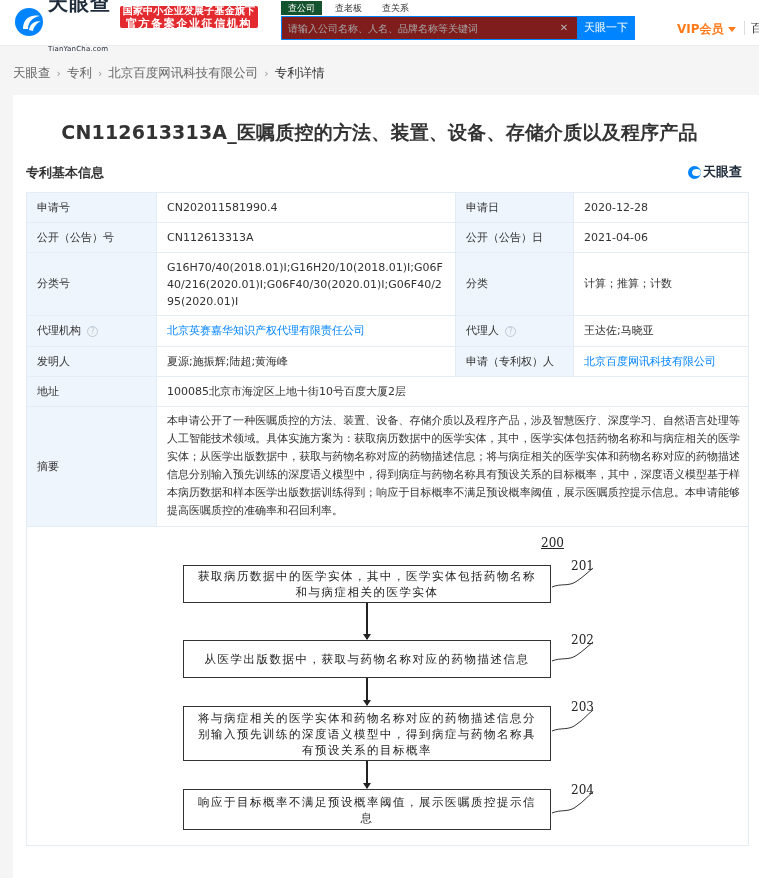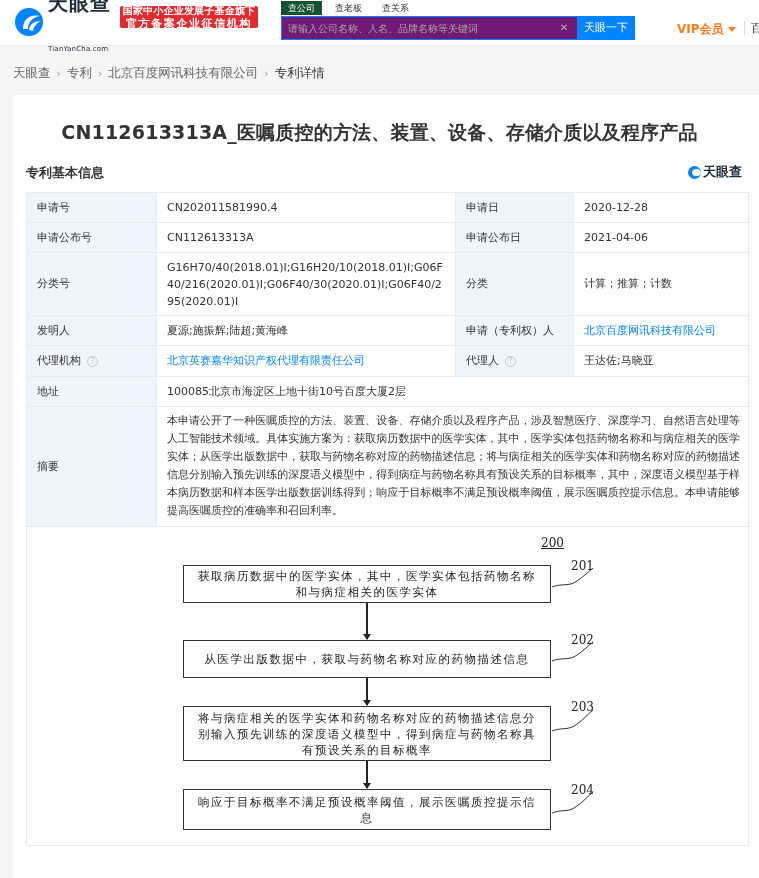--- a/index.html
+++ b/index.html
@@ -13,21 +13,21 @@
   .logo-text { margin-left: 4px; display: flex; flex-direction: column; }
   .logo-cn { font-size: 20px; font-weight: bold; color: #1d2b3a; line-height: 22px; letter-spacing: 1px; }
   .logo-en { font-size: 7px; color: #1d2b3a; line-height: 8px; letter-spacing: 0.2px; margin-top: 31px; }
   .badge { position: absolute; left: 120px; top: 6px; width: 138px; height: 22px; background: #e22a2f; border-radius: 2px; color: #fff; display: flex; flex-direction: column; justify-content: center; align-items: center; }
   .badge-l1 { font-size: 10px; line-height: 13px; font-weight: bold; letter-spacing: 0.2px; }
   .badge-l2 { font-size: 11px; line-height: 14px; font-weight: bold; letter-spacing: 1.6px; }
 
   .search-tabs { position: absolute; left: 281px; top: 1px; display: flex; height: 14px; }
   .search-tab { font-size: 9px; line-height: 14px; padding: 0 7px; color: #333; margin-right: 6px; }
   .search-tab.active { background: #14532d; color: #fff; }
-  .search-box { position: absolute; left: 281px; top: 16px; width: 354px; height: 24px; border: 1px solid #0084ff; background: #701a75; }
+  .search-box { position: absolute; left: 281px; top: 16px; width: 354px; height: 24px; border: 1px solid #0084ff; background: #7f1d1d; }
   .search-input { position: absolute; left: 0; top: 0; width: 280px; height: 22px; border: none; outline: none; padding-left: 6px; font-size: 10px; color: #999; background: transparent; font-family: "DejaVu Sans", sans-serif; }
   .search-input::placeholder { color: #a6a6a6; }
   .clear-icon { position: absolute; left: 276px; top: 5px; width: 12px; height: 12px; color: #b5b5b5; font-size: 10px; line-height: 12px; text-align: center; }
   .search-btn { position: absolute; right: -1px; top: -1px; width: 58px; height: 24px; background: #0084ff; color: #fff; font-size: 11px; line-height: 24px; text-align: center; }
   .vip { position: absolute; left: 677px; top: 21px; font-size: 12px; font-weight: bold; color: #ff7a1a; display: flex; align-items: center; }
   .vip .caret { margin-left: 4px; width: 0; height: 0; border-left: 4px solid transparent; border-right: 4px solid transparent; border-top: 5px solid #ff7a1a; }
   .vip-sep { position: absolute; left: 744px; top: 21px; width: 1px; height: 14px; background: #ddd; }
   .hdr-more { position: absolute; left: 751px; top: 20px; font-size: 12px; color: #333; }
 
   
@@ -133,43 +133,43 @@
     <col style="width:175px">
   </colgroup>
   <tbody>
       <tr style="height:30px">
     <td class="lbl">申请号</td>
     <td class="val">CN202011581990.4</td>
     <td class="lbl">申请日</td>
     <td class="val">2020-12-28</td>
   </tr>
   <tr style="height:30px">
-    <td class="lbl">申请公布号</td>
+    <td class="lbl">公开（公告）号</td>
     <td class="val">CN112613313A</td>
-    <td class="lbl">申请公布日</td>
+    <td class="lbl">公开（公告）日</td>
     <td class="val">2021-04-06</td>
   </tr>
   <tr style="height:63px">
     <td class="lbl">分类号</td>
     <td class="val" style="word-break:break-all; line-height:17px;">G16H70/40(2018.01)I;G16H20/10(2018.01)I;G06F40/216(2020.01)I;G06F40/30(2020.01)I;G06F40/295(2020.01)I</td>
     <td class="lbl">分类</td>
     <td class="val">计算；推算；计数</td>
   </tr>
+  <tr style="height:31px">
+    <td class="lbl"><span>代理机构</span><span class="help-icon">?</span></td>
+    <td class="val link">北京英赛嘉华知识产权代理有限责任公司</td>
+    <td class="lbl"><span>代理人</span><span class="help-icon">?</span></td>
+    <td class="val">王达佐;马晓亚</td>
+  </tr>
   <tr style="height:30px">
     <td class="lbl">发明人</td>
     <td class="val">夏源;施振辉;陆超;黄海峰</td>
     <td class="lbl">申请（专利权）人</td>
     <td class="val link">北京百度网讯科技有限公司</td>
   </tr>
-  <tr style="height:31px">
-    <td class="lbl"><span>代理机构</span><span class="help-icon">?</span></td>
-    <td class="val link">北京英赛嘉华知识产权代理有限责任公司</td>
-    <td class="lbl"><span>代理人</span><span class="help-icon">?</span></td>
-    <td class="val">王达佐;马晓亚</td>
-  </tr>
   <tr style="height:30px">
     <td class="lbl">地址</td>
     <td class="val" colspan="3">100085北京市海淀区上地十街10号百度大厦2层</td>
   </tr>
   <tr style="height:116px">
     <td class="lbl">摘要</td>
     <td class="val abstract" colspan="3">本申请公开了一种医嘱质控的方法、装置、设备、存储介质以及程序产品，涉及智慧医疗、深度学习、自然语言处理等人工智能技术领域。具体实施方案为：获取病历数据中的医学实体，其中，医学实体包括药物名称和与病症相关的医学实体；从医学出版数据中，获取与药物名称对应的药物描述信息；将与病症相关的医学实体和药物名称对应的药物描述信息分别输入预先训练的深度语义模型中，得到病症与药物名称具有预设关系的目标概率，其中，深度语义模型基于样本病历数据和样本医学出版数据训练得到；响应于目标概率不满足预设概率阈值，展示医嘱质控提示信息。本申请能够提高医嘱质控的准确率和召回利率。</td>
   </tr>
   <tr>
     <td class="val figure-cell" colspan="4">

